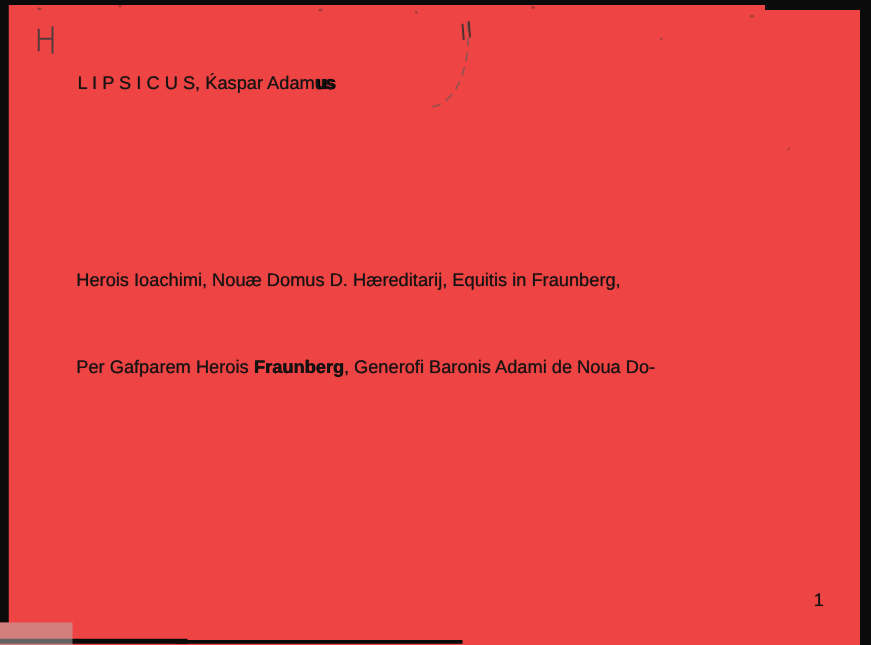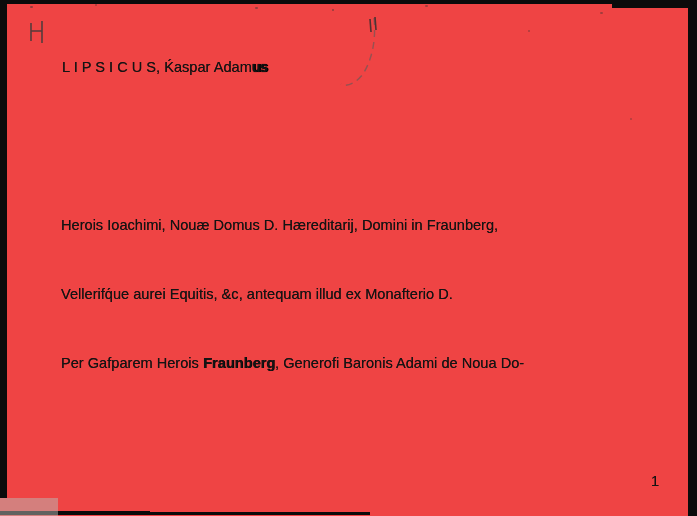--- a/index.html
+++ b/index.html
@@ -76,22 +76,21 @@
       <path d="M37 9 L38 22" stroke="#2c2c2c" stroke-width="1.6" fill="none" opacity="0.8"></path>
       <path d="M42 7 L43 20" stroke="#2c2c2c" stroke-width="1.6" fill="none" opacity="0.8"></path>
     </svg>
   </div>
 
   <div class="typetext heading"><span>L I P S I C U S, Ḱaspar Adam</span><span class="overstrike">us</span></div>
 
   <div class="typetext bodytext">
 
     <div class="para1">
-      <span class="indent" style="padding-left:0">Herois Ioachimi, Nouæ Domus D. Hæreditarij, Domini in Fraunberg,</span>
-      <span class="indent" style="padding-left:0">Vellerifq́ue aurei Equitis, &amp;c, antequam illud ex Monafterio D.</span>
+      <span class="indent" style="padding-left:0">Herois Ioachimi, Nouæ Domus D. Hæreditarij, Equitis in Fraunberg,</span>
       <span class="indent" style="padding-left:0"><span>Per Gafparem Herois </span><span class="boldword">Fraunberg</span><span>, Generofi Baronis Adami de Noua Do-</span></span>
       
       
       
       
     </div>
 
     
 
   </div>

